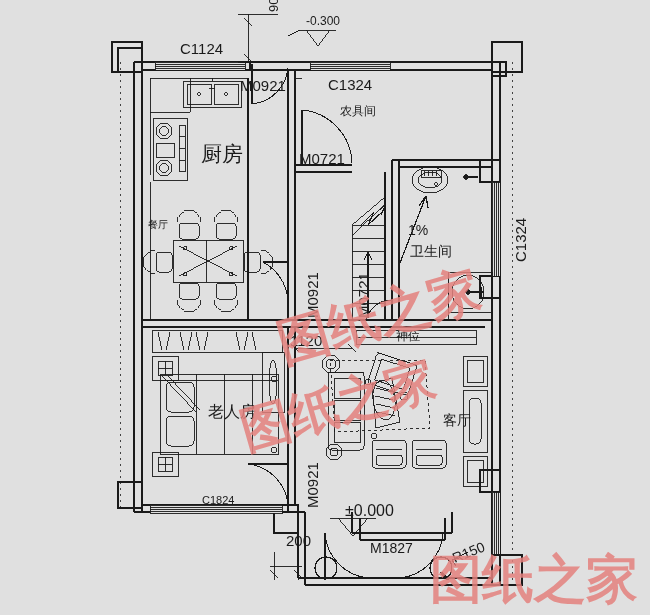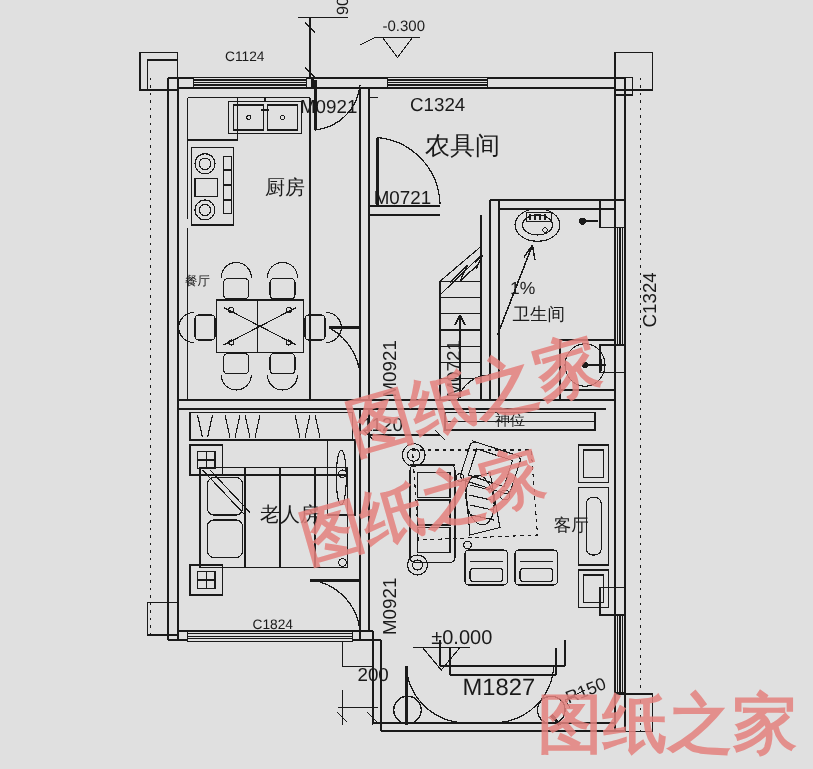--- a/index.html
+++ b/index.html
@@ -469,34 +469,34 @@
         <path d="M294 570 L302 578"></path>
       </g>
 
       <g stroke-width="0.8" stroke-dasharray="2 4">
         <path d="M120 62 L120 512"></path>
         <path d="M512 62 L512 585"></path>
       </g>
     </g>
   </svg>
 
-  <div class="lbl cn" style="left:212px;top:140px;font-size:16px;">厨房</div>
+  <div class="lbl cn" style="left:201px;top:140px;font-size:21px;">厨房</div>
   <div class="lbl cn" style="left:148px;top:218px;font-size:10px;">餐厅</div>
-  <div class="lbl cn" style="left:340px;top:103px;font-size:20px;">农具间</div>
+  <div class="lbl cn" style="left:340px;top:103px;font-size:12px;">农具间</div>
   <div class="lbl cn" style="left:410px;top:243px;font-size:14px;font-family:Liberation Serif, serif;">卫生间</div>
   <div class="lbl cn" style="left:208px;top:402px;font-size:16px;">老人房</div>
   <div class="lbl cn" style="left:443px;top:412px;font-size:14px;">客厅</div>
   <div class="lbl cn" style="left:396px;top:328px;font-size:12px;">神位</div>
 
-  <div class="lbl" style="left:180px;top:40px;font-size:11px;">C1124</div>
+  <div class="lbl" style="left:180px;top:40px;font-size:15px;">C1124</div>
   <div class="lbl" style="left:240px;top:77px;font-size:15px;">M0921</div>
   <div class="lbl" style="left:328px;top:76px;font-size:15px;">C1324</div>
   <div class="lbl" style="left:299px;top:150px;font-size:15px;">M0721</div>
   <div class="lbl" style="left:202px;top:494px;font-size:11px;">C1824</div>
-  <div class="lbl" style="left:370px;top:540px;font-size:19px;">M1827</div>
+  <div class="lbl" style="left:370px;top:540px;font-size:14px;">M1827</div>
 
   <div class="lbl vert" style="left:512px;top:262px;font-size:15px;">C1324</div>
   <div class="lbl vert" style="left:304px;top:318px;font-size:15px;">M0921</div>
   <div class="lbl vert" style="left:355px;top:318px;font-size:15px;">M0721</div>
   <div class="lbl vert" style="left:304px;top:508px;font-size:15px;">M0921</div>
 
   <div class="lbl" style="left:290px;top:332px;font-size:15px;">1120</div>
   <div class="lbl" style="left:286px;top:532px;font-size:15px;">200</div>
   <div class="lbl vert" style="left:266px;top:12px;font-size:13px;">900</div>
 

